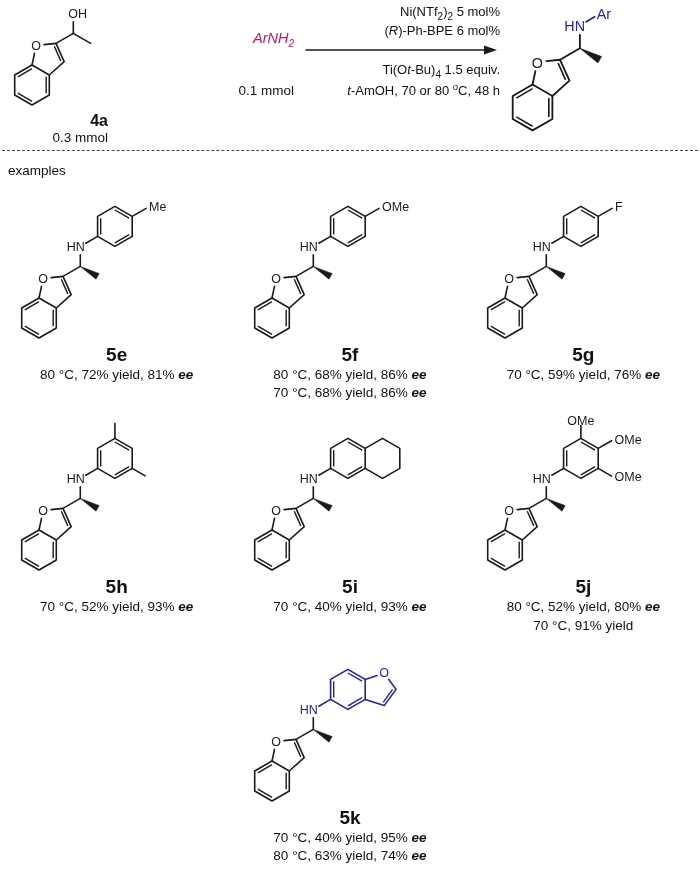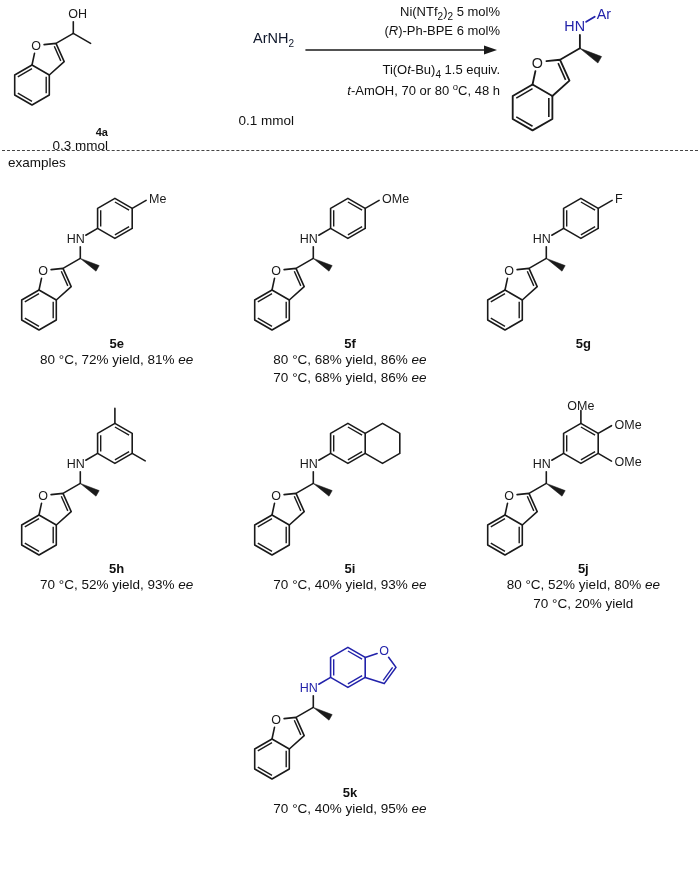--- a/index.html
+++ b/index.html
@@ -6,37 +6,37 @@
   body{
     width:700px;height:881px;overflow:hidden;background:#ffffff;color:#111;
     font-family:"Liberation Sans",sans-serif;
   }
   .scheme{position:relative;height:150px;}
   .blk{position:absolute;text-align:right;}
   .sub-block{left:8px;top:4px;width:100px;}
   .amine-block{left:190px;top:0;width:104px;}
   .cond-block{left:292px;top:4px;width:208px;}
   .prod-block{left:505px;top:2px;width:190px;text-align:left;}
-  .formula{color:#0f172a;font-size:14.5px;}
+  .formula{color:#be185d;font-size:14.5px;font-style:italic;}
   .amount{font-size:13.5px;color:#111;}
-  .sub-label{font-weight:bold;font-size:11px;margin-top:16px;}
+  .sub-label{font-weight:bold;font-size:16px;margin-top:2px;}
   .amine-block .formula{display:block;margin-top:30px;}
-  .amine-block .amount{display:block;margin-top:64px;}
+  .amine-block .amount{display:block;margin-top:34px;}
   .cline{font-size:13px;line-height:1.3;white-space:nowrap;}
   sub{font-size:10px;}
   sup{font-size:9.5px;}
   .arrow-wrap{margin:3px 0 2px 0;}
   .divider{border-top:1.6px dashed #444;margin:0 2px;}
-  .examples{font-size:13.5px;margin:4px 0 0 8px;}
+  .examples{font-size:13.5px;margin:12px 0 0 8px;}
   .grid3{display:grid;grid-template-columns:repeat(3,1fr);row-gap:10px;margin-top:2px;}
   .row3{display:flex;justify-content:center;margin-top:8px;}
   .cell{display:flex;flex-direction:column;align-items:center;}
-  .pid{font-weight:bold;font-size:13px;margin-top:0px;}
+  .pid{font-weight:bold;font-size:19px;margin-top:0px;}
   .res{font-size:13.5px;line-height:1.35;}
-  .ee{font-style:italic;}
+  .ee{font-style:italic;font-weight:bold;}
   svg.struct{color:#1a1a1a;display:block;}
   .blueg{color:#2222aa;}
   .bond{stroke:currentColor;stroke-width:1.6;fill:none;stroke-linecap:round;stroke-linejoin:round;}
   .bond2{stroke:currentColor;stroke-width:1.4;fill:none;}
   .atxt{font-family:"Liberation Sans",sans-serif;font-size:12.5px;fill:currentColor;}
 </style>
 </head>
 <body>
 
 <svg width="0" height="0" style="position:absolute" aria-hidden="true">
@@ -145,20 +145,21 @@
       <use href="#bz-frag"></use>
       <use href="#wedge"></use>
       <use href="#n-bond"></use>
       <text class="atxt" x="60.8" y="6.8" text-anchor="middle" dominant-baseline="central">HN</text>
       <path class="bond" d="M70.8,3.2 L82.6,-3.6"></path>
       <use href="#aryl-ring"></use>
       <path class="bond" d="M117.2,-23.6 L131.1,-31.6"></path>
       <text class="atxt" x="134" y="-32.8" text-anchor="start" dominant-baseline="central">F</text>
     </svg>
     <div class="pid">5g</div>
+    <div class="res"><span>70 °C, 59% yield, 76% </span><i class="ee">ee</i></div>
   </div>
 
   <div class="cell">
     <svg class="struct" width="212" height="164" viewBox="-4 -60 212 164">
       <use href="#bz-frag"></use>
       <use href="#wedge"></use>
       <use href="#n-bond"></use>
       <text class="atxt" x="60.8" y="6.8" text-anchor="middle" dominant-baseline="central">HN</text>
       <path class="bond" d="M70.8,3.2 L82.6,-3.6"></path>
       <use href="#aryl-ring"></use>
@@ -190,21 +191,21 @@
       <text class="atxt" x="60.8" y="6.8" text-anchor="middle" dominant-baseline="central">HN</text>
       <path class="bond" d="M70.8,3.2 L82.6,-3.6"></path>
       <use href="#aryl-ring"></use>
       <path class="bond" d="M99.9,-33.6 L99.9,-46.5 M117.2,-23.6 L130.5,-31.3 M117.2,-3.6 L130.5,4.1"></path>
       <text class="atxt" x="99.9" y="-51.5" text-anchor="middle" dominant-baseline="central">OMe</text>
       <text class="atxt" x="133.5" y="-32.5" text-anchor="start" dominant-baseline="central">OMe</text>
       <text class="atxt" x="133.5" y="5.2" text-anchor="start" dominant-baseline="central">OMe</text>
     </svg>
     <div class="pid">5j</div>
     <div class="res"><span>80 °C, 52% yield, 80% </span><i class="ee">ee</i></div>
-    <div class="res"><span>70 °C, 20% yield</span><i class="ee"></i></div>
+    <div class="res"><span>70 °C, 91% yield</span><i class="ee"></i></div>
   </div>
 
 </div>
 
 <div class="row3">
   <div class="cell">
     <svg class="struct" width="212" height="164" viewBox="-4 -60 212 164">
       <use href="#bz-frag"></use>
       <use href="#wedge"></use>
       <use href="#n-bond"></use>
@@ -212,14 +213,15 @@
         <text class="atxt" x="60.8" y="6.8" text-anchor="middle" dominant-baseline="central">HN</text>
         <path class="bond" d="M70.8,3.2 L82.6,-3.6"></path>
         <use href="#aryl-ring"></use>
         <path class="bond" d="M117.2,-23.6 L129.1,-27.5 M140.6,-23.7 L148,-13.6 L136.2,2.6 L117.2,-3.6"></path>
         <path class="bond2" d="M144.6,-13.6 L135.2,-0.6"></path>
         <text class="atxt" x="136.2" y="-29.6" text-anchor="middle" dominant-baseline="central">O</text>
       </g>
     </svg>
     <div class="pid">5k</div>
     <div class="res"><span>70 °C, 40% yield, 95% </span><i class="ee">ee</i></div>
+    <div class="res"><span>80 °C, 63% yield, 74% </span><i class="ee">ee</i></div>
   </div>
 </div>
 
 </body></html>

